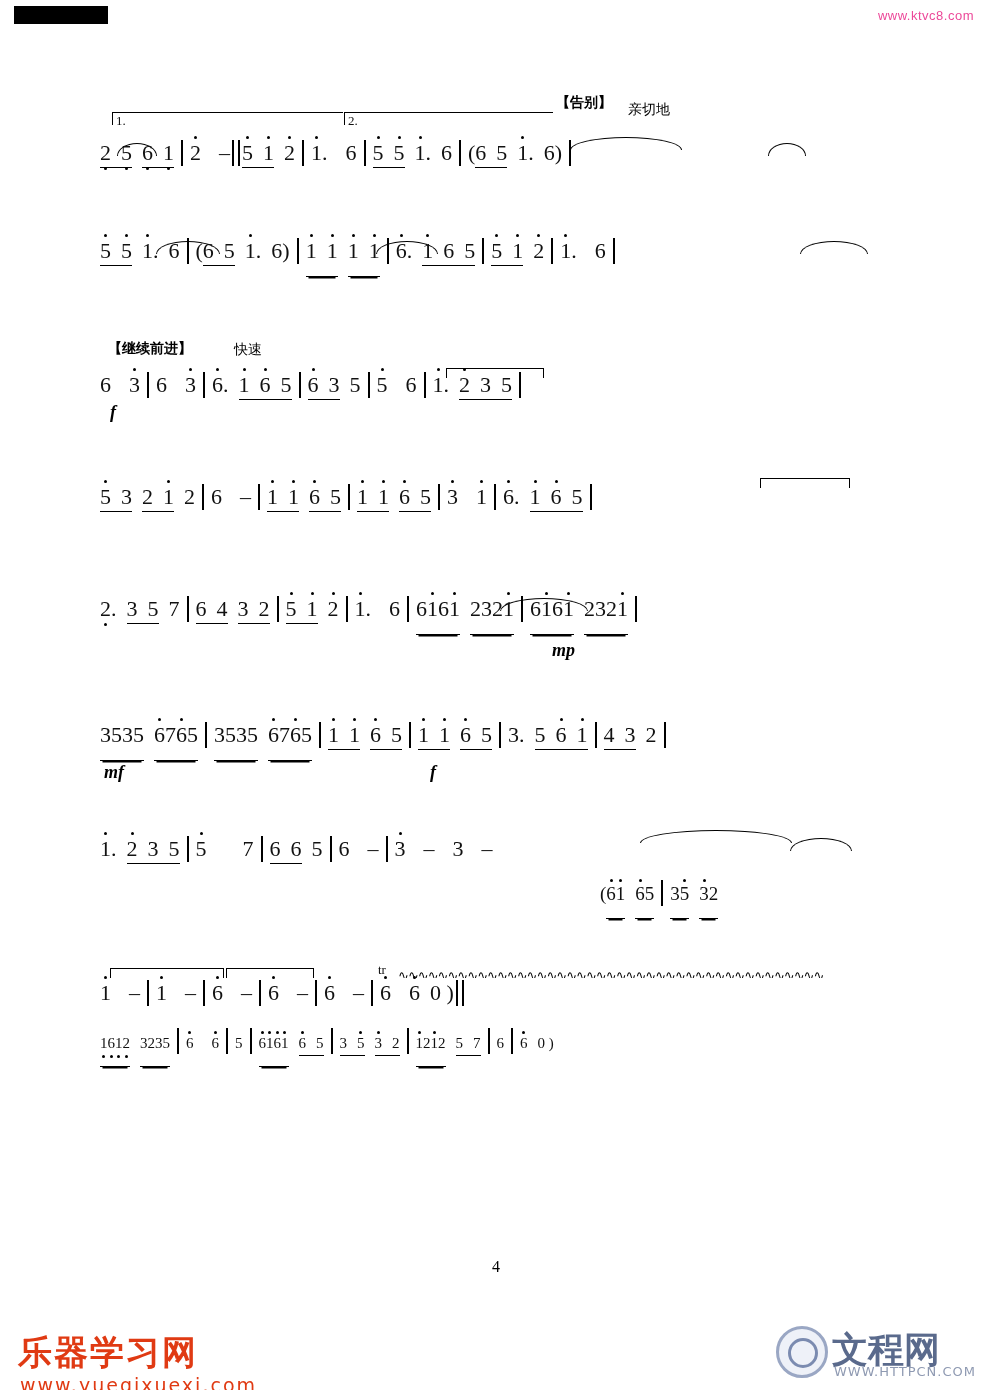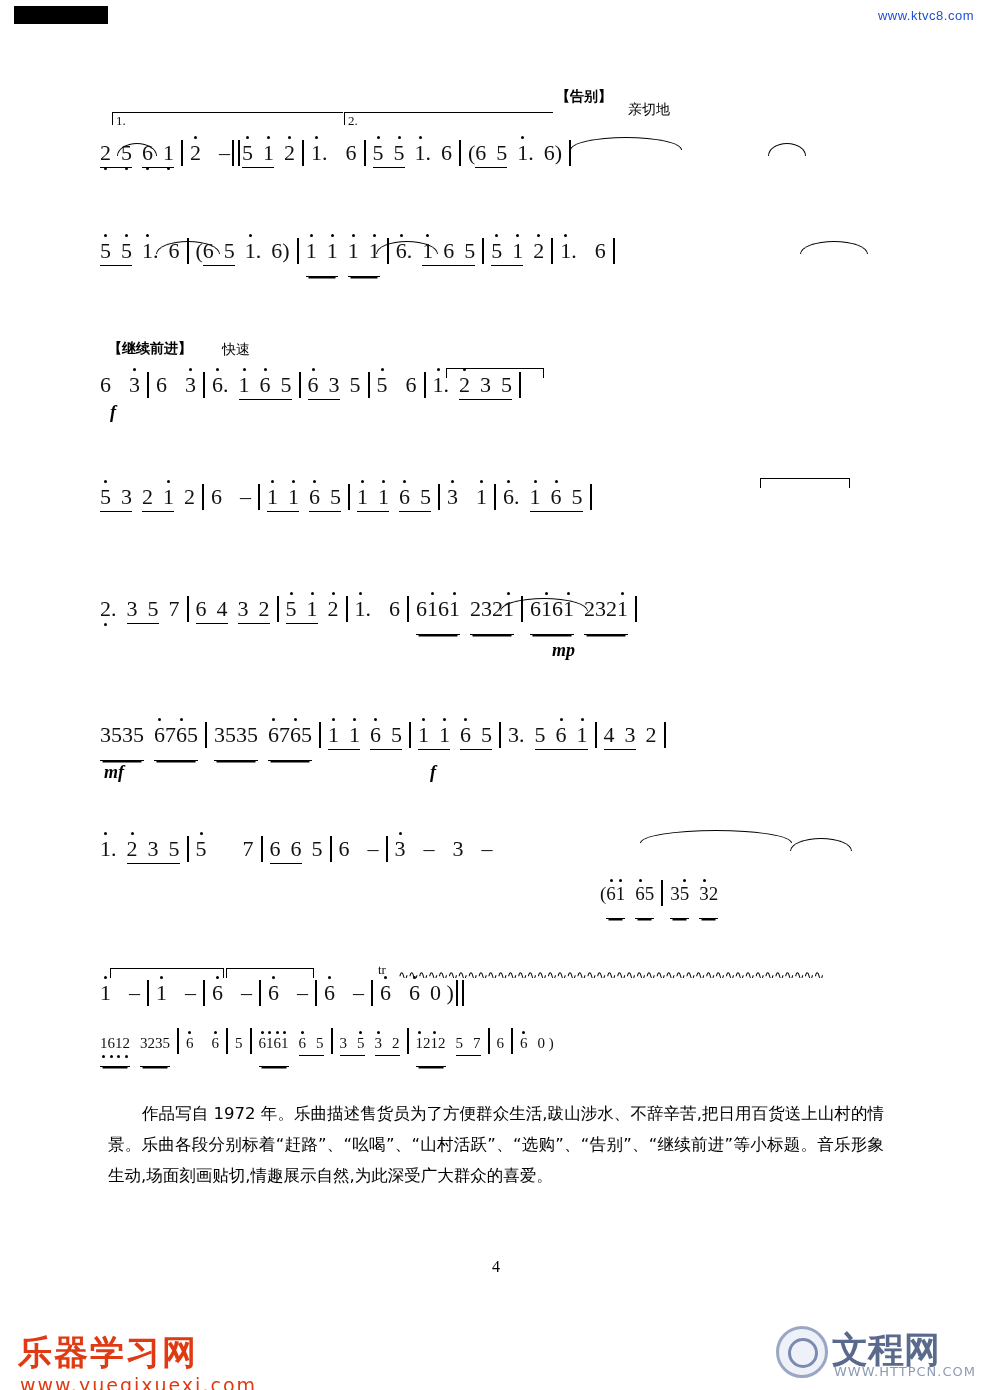--- a/index.html
+++ b/index.html
@@ -13,21 +13,21 @@
   }
   .page{position:relative;width:992px;height:1390px;}
 
   
   .scan-bar{
     position:absolute;left:14px;top:6px;width:94px;height:18px;background:#000;
   }
   .site-url{
     position:absolute;right:18px;top:8px;
     font-family:"Liberation Sans", sans-serif;
-    font-size:13px;color:#1d4ed8;letter-spacing:.5px;
+    font-size:13px;color:#ec4899;letter-spacing:.5px;
   }
 
   
   .sec-label{
     position:absolute;
     font-family:"DejaVu Sans", sans-serif;
     font-size:14px;font-weight:bold;color:#000;
     white-space:nowrap;
   }
   .sec-sub{
@@ -145,21 +145,21 @@
   }
 </style>
 </head>
 <body>
 
 <div class="page">
 
   <div class="scan-bar"></div>
   <div class="site-url">www.ktvc8.com</div>
 
-  <div class="sec-label" style="left:556px;top:88px;">【告别】</div>
+  <div class="sec-label" style="left:556px;top:94px;">【告别】</div>
   <div class="sec-sub" style="left:628px;top:101px;">亲切地</div>
 
   <div class="ending" style="left:112px;top:112px;width:230px;"></div>
   <div class="ending-label" style="left:116px;top:113px;">1.</div>
   <div class="ending" style="left:344px;top:112px;width:208px;"></div>
   <div class="ending-label" style="left:348px;top:113px;">2.</div>
 
   <div class="row" style="top:140px;">
     <div class="slur" style="left:17px;top:3px;width:38px;"></div>
     <div class="slur" style="left:470px;top:-3px;width:110px;"></div>
@@ -172,21 +172,21 @@
   <div class="row" style="top:238px;">
     <div class="slur" style="left:56px;top:3px;width:62px;"></div>
     <div class="slur" style="left:276px;top:3px;width:60px;"></div>
     <div class="slur" style="left:700px;top:3px;width:66px;"></div>
     <div class="notes">
       <span class="n u1"><span class="n dot-hi dot-lo">5</span><span class="sp"></span><span class="n dot-hi">5</span></span><span class="sp"></span><span class="n dot-hi">1</span>.<span class="sp"></span><span class="n">6</span><span class="bar"></span>(<span class="n u1"><span class="n">6</span><span class="sp"></span><span class="n">5</span></span><span class="sp"></span><span class="n dot-hi">1</span>.<span class="sp"></span><span class="n">6</span>)<span class="bar"></span><span class="n u2"><span class="n dot-hi">1</span><span class="sp"></span><span class="n dot-hi">1</span></span><span class="sp"></span><span class="n u2"><span class="n dot-hi">1</span><span class="sp"></span><span class="n dot-hi">1</span></span><span class="bar"></span><span class="n dot-hi">6</span>.<span class="sp"></span><span class="n u1"><span class="n dot-hi">1</span><span class="sp"></span><span class="n">6</span><span class="sp"></span><span class="n">5</span></span><span class="bar"></span><span class="n u1"><span class="n dot-hi">5</span><span class="sp"></span><span class="n dot-hi">1</span></span><span class="sp"></span><span class="n dot-hi">2</span><span class="bar"></span><span class="n dot-hi">1</span>.<span class="sp2"></span><span class="n">6</span><span class="bar"></span>
     </div>
   </div>
 
   <div class="sec-label" style="left:108px;top:340px;">【继续前进】</div>
-  <div class="sec-sub" style="left:222px;top:341px;">快速</div>
+  <div class="sec-sub" style="left:234px;top:341px;">快速</div>
 
   <div class="row" style="top:372px;">
     <div class="brk" style="left:346px;top:-4px;width:96px;"></div>
     <div class="dyn" style="left:10px;top:30px;">f</div>
     <div class="notes">
       <span class="n">6</span><span class="sp2"></span><span class="n dot-hi dot-lo">3</span><span class="bar"></span><span class="n">6</span><span class="sp2"></span><span class="n dot-hi dot-lo">3</span><span class="bar"></span><span class="n dot-hi">6</span>.<span class="sp"></span><span class="n u1"><span class="n dot-hi">1</span><span class="sp"></span><span class="n dot-hi">6</span><span class="sp"></span><span class="n">5</span></span><span class="bar"></span><span class="n u1"><span class="n dot-hi">6</span><span class="sp"></span><span class="n">3</span></span><span class="sp"></span><span class="n">5</span><span class="bar"></span><span class="n dot-hi dot-lo">5</span><span class="sp2"></span><span class="n">6</span><span class="bar"></span><span class="n dot-hi">1</span>.<span class="sp"></span><span class="n u1"><span class="n dot-hi">2</span><span class="sp"></span><span class="n">3</span><span class="sp"></span><span class="n">5</span></span><span class="bar"></span>
     </div>
   </div>
 
   <div class="row" style="top:484px;">
@@ -236,21 +236,20 @@
       <span class="n dot-hi dot-lo">1</span><span class="sp2"></span>–<span class="bar"></span><span class="n dot-hi">1</span><span class="sp2"></span>–<span class="bar"></span><span class="n dot-hi dot-lo">6</span><span class="sp2"></span>–<span class="bar"></span><span class="n dot-hi">6</span><span class="sp2"></span>–<span class="bar"></span><span class="n dot-hi">6</span><span class="sp2"></span>–<span class="bar"></span><span class="n dot-hi">6</span><span class="sp2"></span><span class="n dot-hi">6</span><span class="sp"></span>0 )<span class="dbar"></span><span class="dbar"></span>
     </div>
   </div>
 
   <div class="row" style="top:1028px;">
     <div class="notes" style="font-size:15px;">
       <span class="n u2"><span class="n dot-lo">1</span><span class="n dot-lo">6</span><span class="n dot-lo">1</span><span class="n dot-lo">2</span></span><span class="sp"></span><span class="n u2"><span class="n">3</span><span class="n">2</span><span class="n">3</span><span class="n">5</span></span><span class="bar"></span><span class="n dot-hi">6</span><span class="sp2"></span><span class="n dot-hi">6</span><span class="bar"></span><span class="n">5</span><span class="bar"></span><span class="n u2"><span class="n dot-hi">6</span><span class="n dot-hi">1</span><span class="n dot-hi">6</span><span class="n dot-hi">1</span></span><span class="sp"></span><span class="n u1"><span class="n dot-hi">6</span><span class="sp"></span><span class="n">5</span></span><span class="bar"></span><span class="n u1"><span class="n">3</span><span class="sp"></span><span class="n dot-hi dot-lo">5</span></span><span class="sp"></span><span class="n u1"><span class="n dot-hi">3</span><span class="sp"></span><span class="n">2</span></span><span class="bar"></span><span class="n u2"><span class="n dot-hi">1</span><span class="n">2</span><span class="n dot-hi">1</span><span class="n">2</span></span><span class="sp"></span><span class="n u1"><span class="n">5</span><span class="sp"></span><span class="n">7</span></span><span class="bar"></span><span class="n">6</span><span class="bar"></span><span class="n dot-hi">6</span><span class="sp"></span>0 )
     </div>
   </div>
 
-  <div class="para"><span class="indent"></span><span>作品写自 1972 年。乐曲描述售货员为了方便群众生活,跋山涉水、不辞辛苦,把日用百货送上山村的情景。乐曲各段分别标着“赶路”、“吆喝”、“山村活跃”、“选购”、“告别”、“继续前进”等小标题。音乐形象生动,场面刻画贴切,情趣展示自然,为此深受广大群众的喜爱。</span></div>
 
   <div class="page-num">4</div>
 
   <div class="logo-left">乐器学习网</div>
   <div class="logo-left-sub">www.yueqixuexi.com</div>
 
   <div class="logo-right">
     <div class="logo-circle"></div>
     <div class="logo-right-text">文程网</div>
     <div class="logo-right-sub">WWW.HTTPCN.COM</div>

